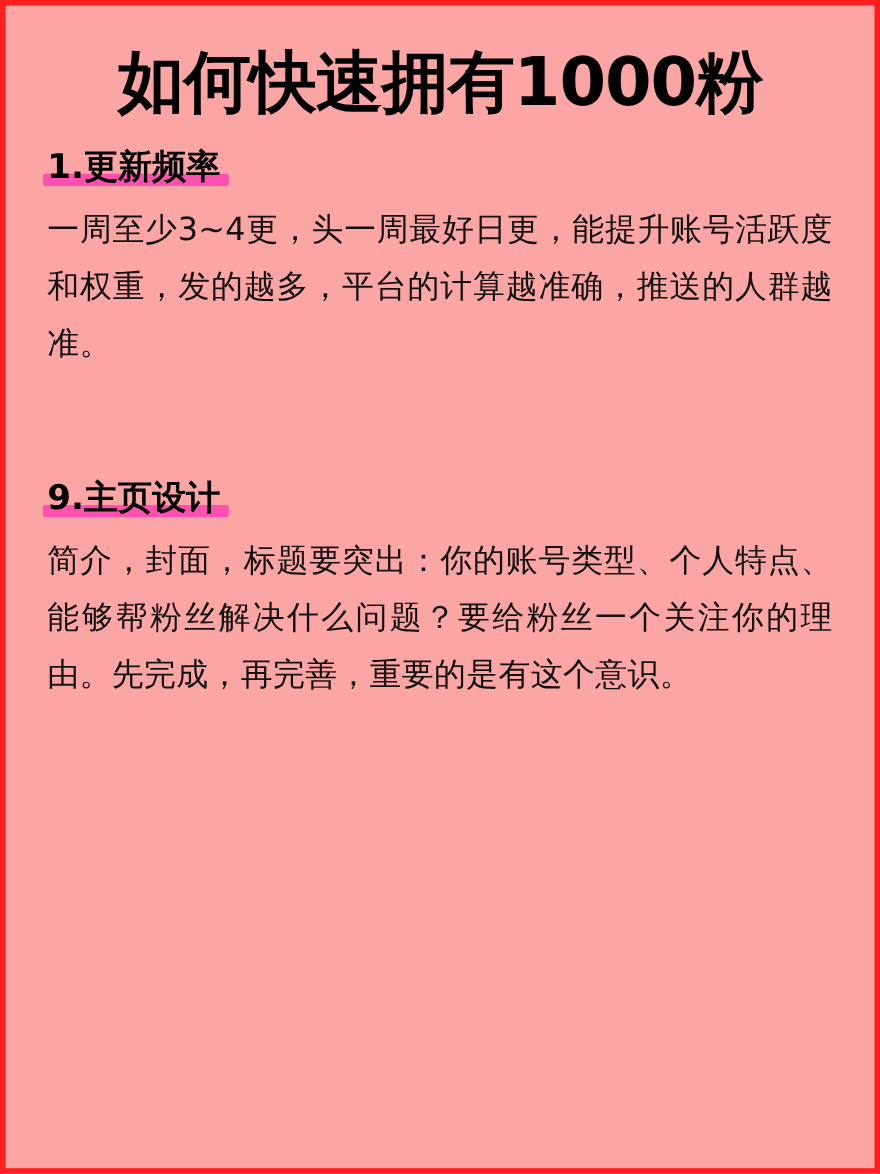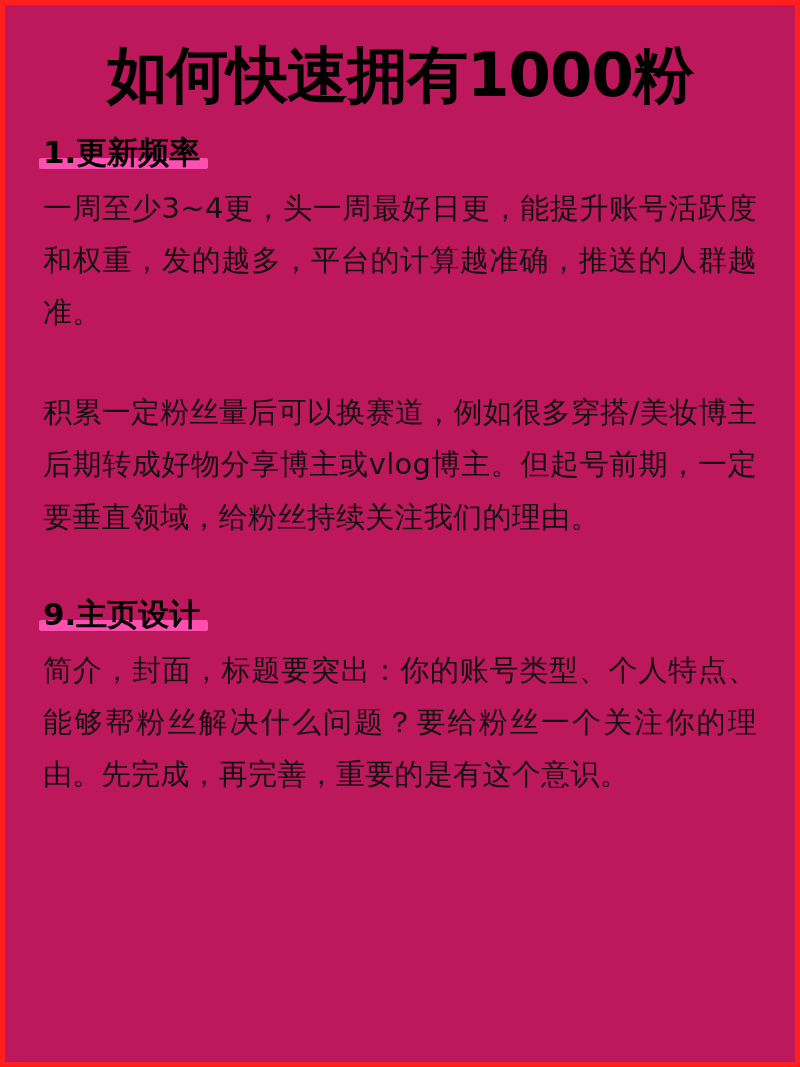--- a/index.html
+++ b/index.html
@@ -12,21 +12,21 @@
     background: #ffffff;
     font-family: "DejaVu Sans", "Liberation Sans", sans-serif;
     overflow: hidden;
   }
   .page {
     position: relative;
     width: 800px;
     height: 1067px;
     box-sizing: border-box;
     border: 5px solid #ff1f1f;
-    background: #be185d;
+    background: #fca5a5;
   }
   .content {
     box-sizing: border-box;
     padding: 26px 30px 0 30px;
     height: 100%;
   }
   .title {
     font-size: 61px;
     font-weight: bold;
     letter-spacing: -1px;
@@ -87,21 +87,20 @@
       <div class="heading-wrap">
         <span class="heading-hl"></span>
         <span class="heading">1.更新频率</span>
       </div>
       <p class="para">一周至少3~4更，头一周最好日更，能提升账号活跃度和权重，发的越多，平台的计算越准确，推送的人群越准。</p>
     </div>
 
     <div class="gap-1"></div>
 
     <div class="section">
-      <p class="para">积累一定粉丝量后可以换赛道，例如很多穿搭/美妆博主后期转成好物分享博主或vlog博主。但起号前期，一定要垂直领域，给粉丝持续关注我们的理由。</p>
     </div>
 
     <div class="gap-2"></div>
 
     <div class="section">
       <div class="heading-wrap">
         <span class="heading-hl"></span>
         <span class="heading">9.主页设计</span>
       </div>
       <p class="para">简介，封面，标题要突出：你的账号类型、个人特点、能够帮粉丝解决什么问题？要给粉丝一个关注你的理由。先完成，再完善，重要的是有这个意识。</p>

